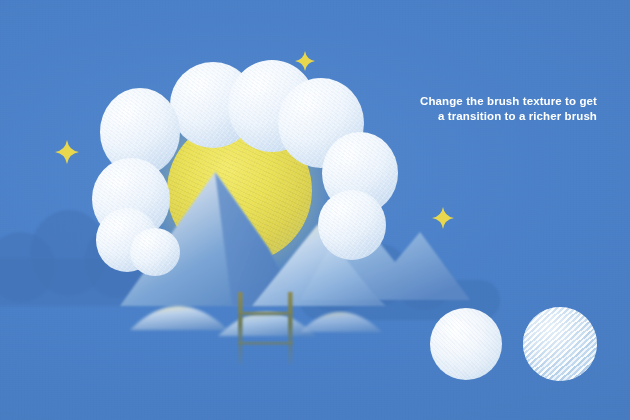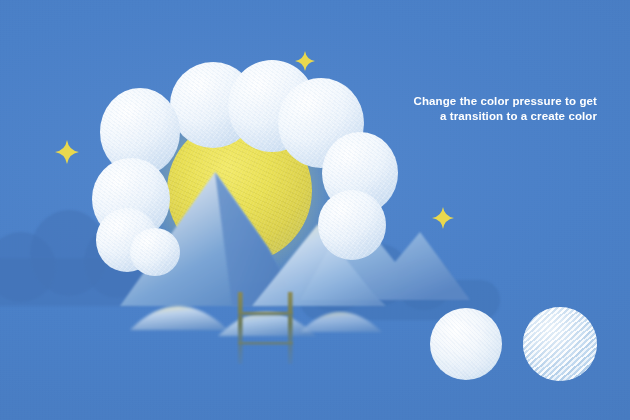--- a/index.html
+++ b/index.html
@@ -277,17 +277,17 @@
 
   <div class="sphere" id="sphere-soft">
     <div class="tex"></div>
   </div>
   <div class="sphere" id="sphere-stroked">
     <div class="strokes"></div>
     <div class="sheen"></div>
   </div>
 
   <div id="caption">
-    <span class="line">Change the color pressure to get</span>
-    <span class="line">a transition to a create color</span>
+    <span class="line">Change the brush texture to get</span>
+    <span class="line">a transition to a richer brush</span>
   </div>
 
 </div>
 
 </body></html>

